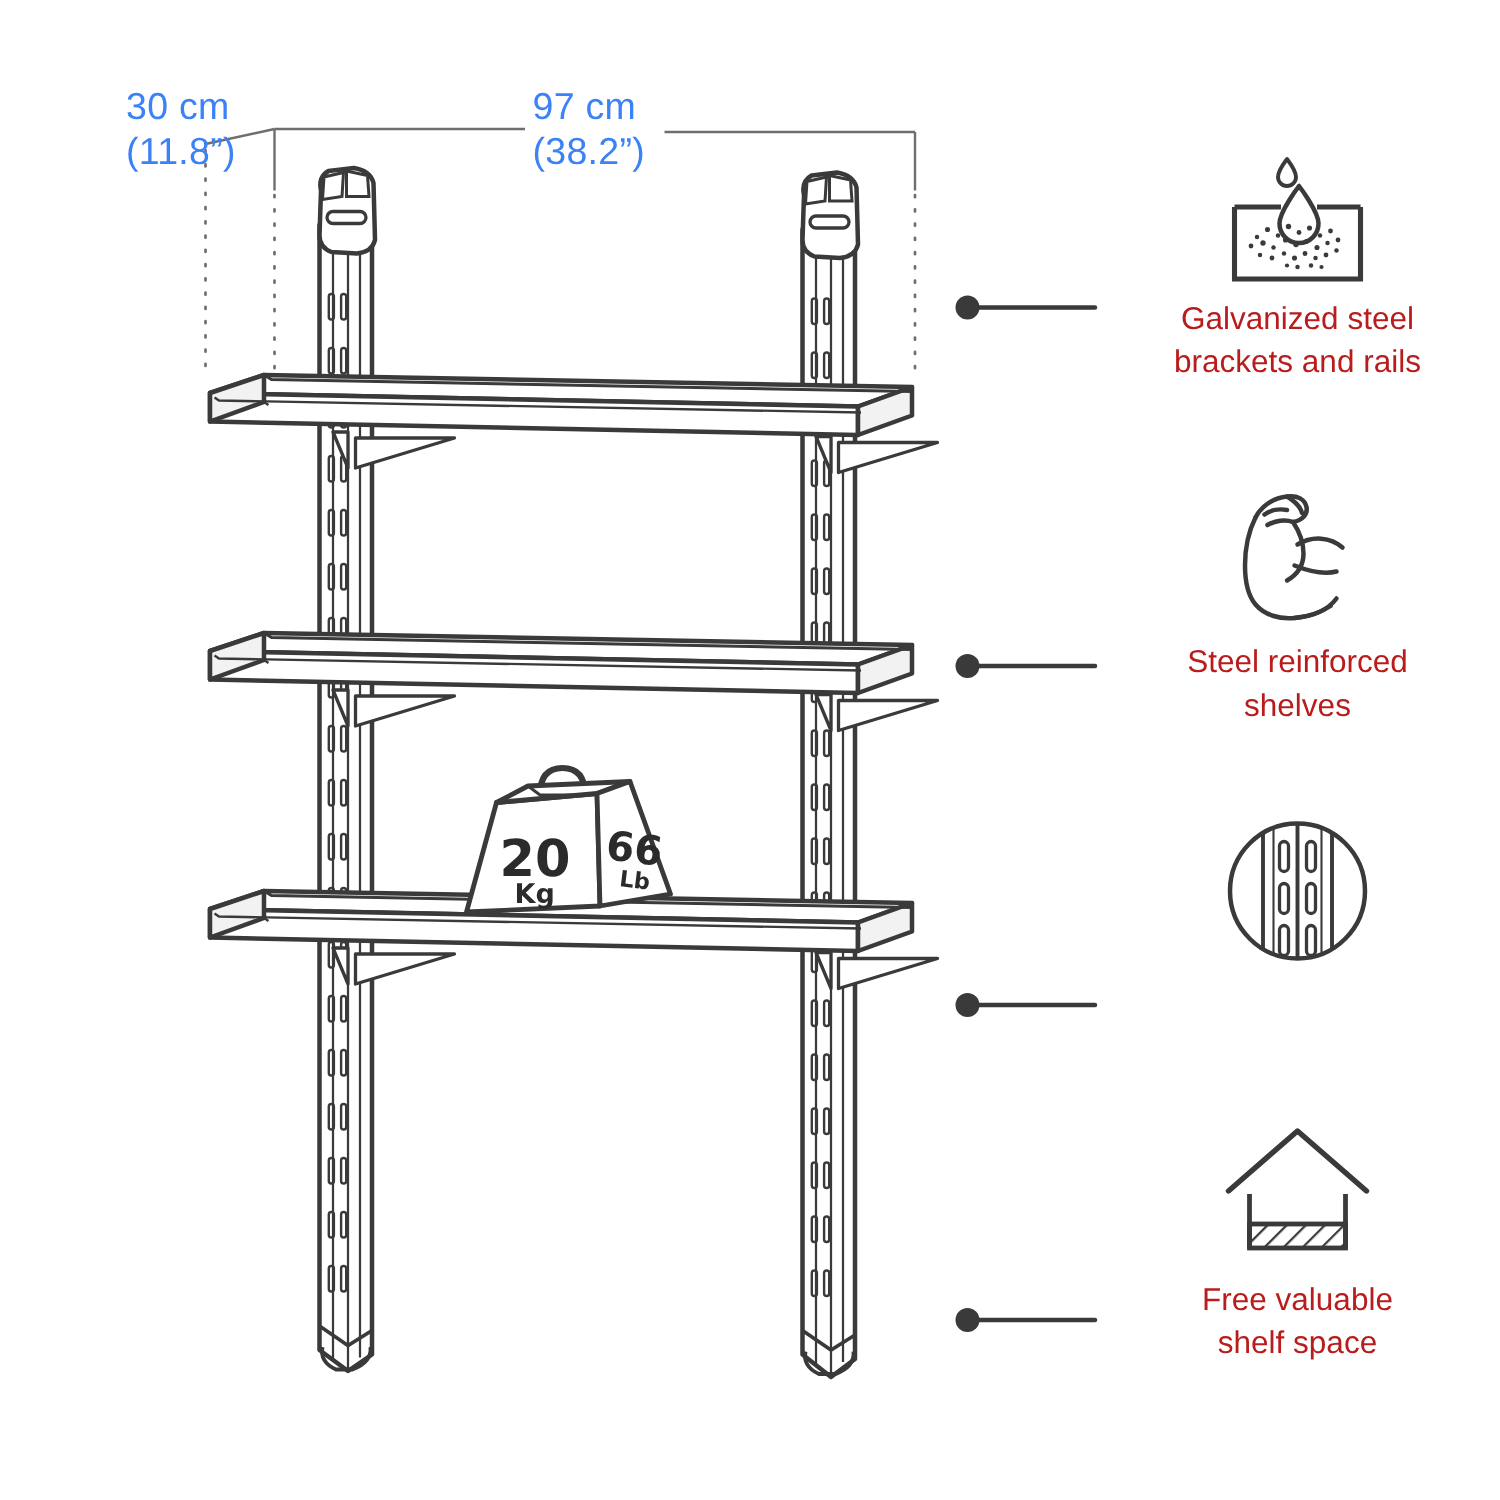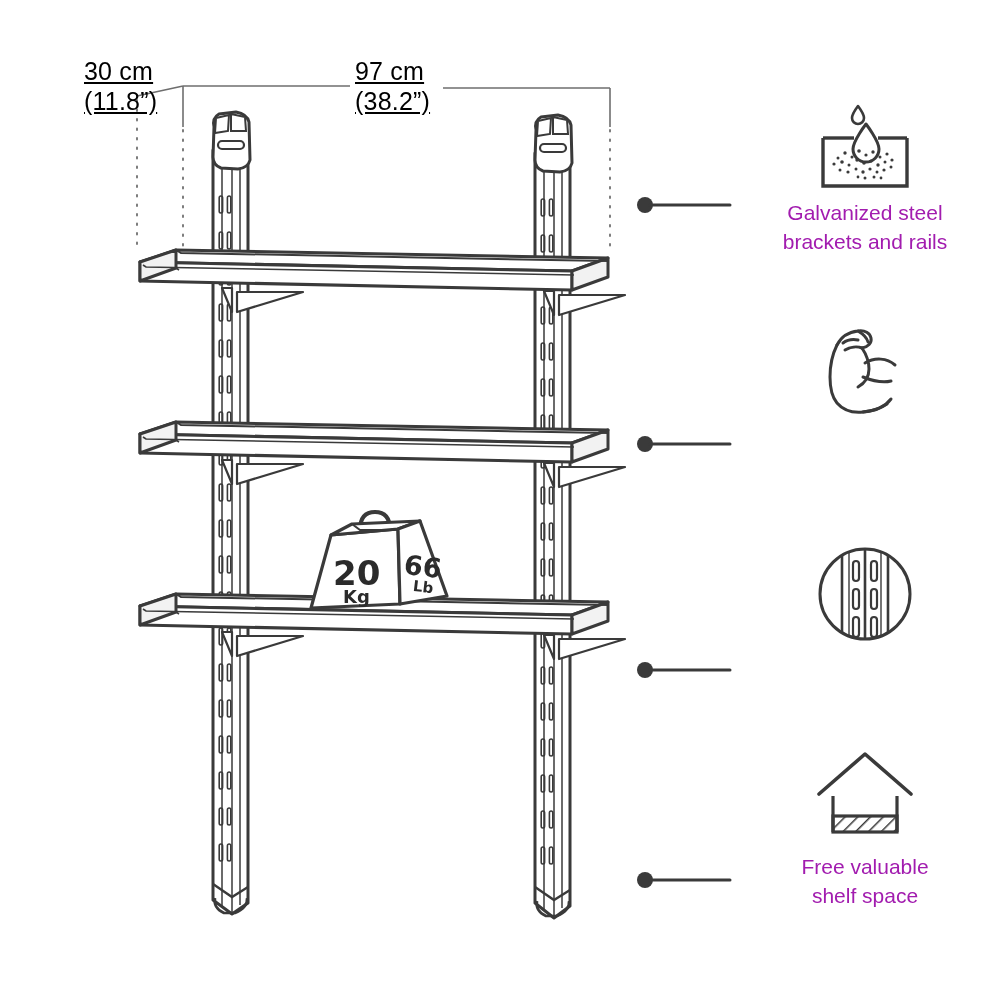--- a/index.html
+++ b/index.html
@@ -26,39 +26,38 @@
     top: 0;
     left: 0;
     width: 1000px;
     height: 1000px;
   }
   
   .dim-label {
     position: absolute;
     font-size: 25px;
     line-height: 30px;
-    color: #000000;
+    color: #3b82f6;
     white-space: nowrap;
     letter-spacing: 0.2px;
-    text-decoration: underline;
   }
   #dim-depth-label { left: 84px; top: 56px; text-align: left; }
   #dim-width-label { left: 355px; top: 56px; text-align: left; }
   .dim-line2 { display: block; }
 
   
   .feature {
     position: absolute;
     width: 260px;
     text-align: center;
   }
   .feature-label {
     font-size: 21px;
     line-height: 29px;
-    color: #a21caf;
+    color: #b91c1c;
   }
   .feature-icon {
     display: block;
     margin: 0 auto;
   }
   #feature-0 { left: 735px; top: 100px; }
   #feature-1 { left: 735px; top: 325px; }
   #feature-2 { left: 735px; top: 545px; }
   #feature-3 { left: 735px; top: 748px; }
   #feature-0 .feature-label { margin-top: 6px; }
@@ -366,20 +365,24 @@
 
         <path d="M49,23
                  C53,29 56,36 56,44
                  C56,52 52,58 45,62"></path>
         <path d="M52,38 C62,32 74,33 82,40"></path>
         <path d="M50,52 C60,56 70,58 78,56"></path>
 
         <path d="M50,87 C62,86 72,82 78,74"></path>
       </g>
     </svg>
+    <div class="feature-label">
+      <span>Steel reinforced</span><br>
+      <span>shelves</span>
+    </div>
   </div>
 
   <div class="feature" id="feature-2">
     <svg class="feature-icon" width="98" height="98" viewBox="0 0 98 98">
       <defs>
         <clipPath id="circClip">
             <circle cx="49" cy="49" r="45"></circle>
           </clipPath>
       </defs>
       <circle cx="49" cy="49" r="45" fill="#ffffff" stroke="#3a3a3a" stroke-width="3"></circle>

